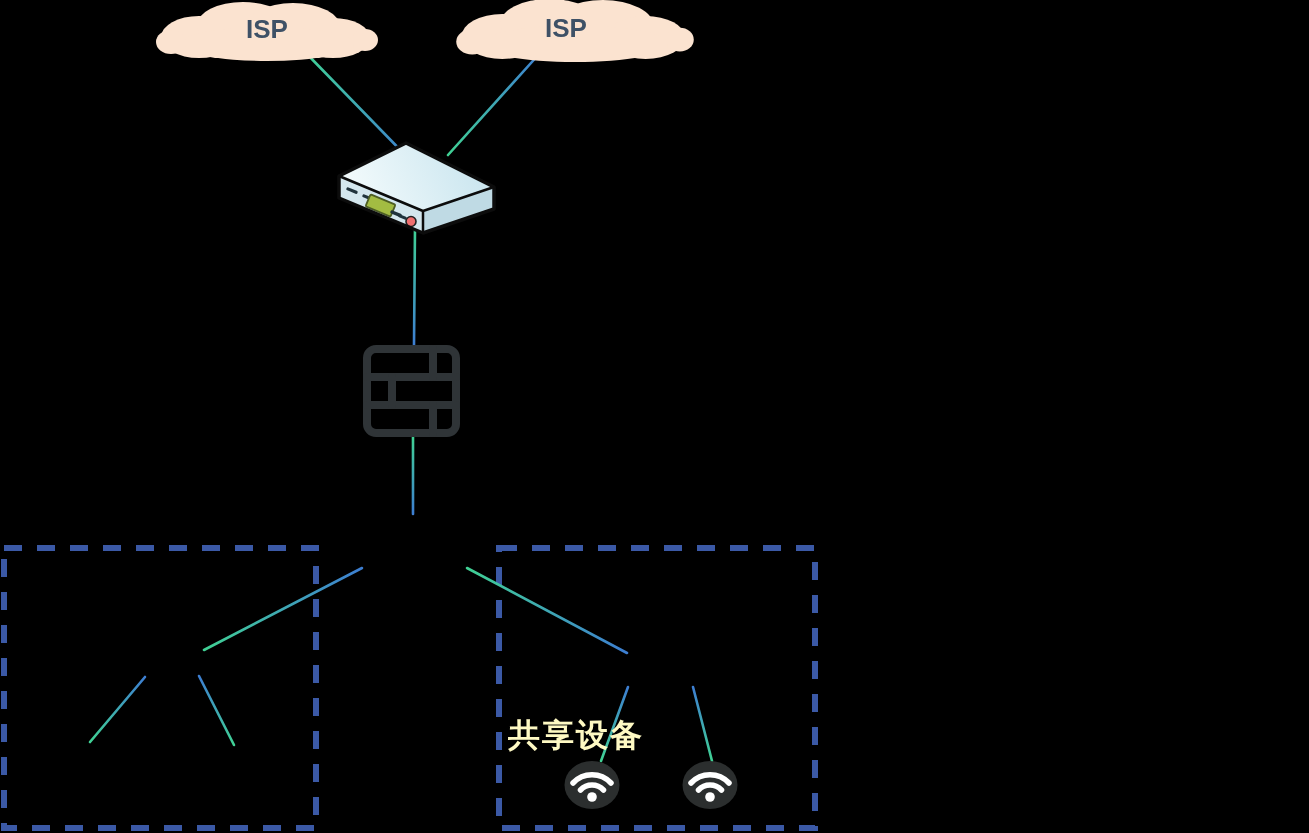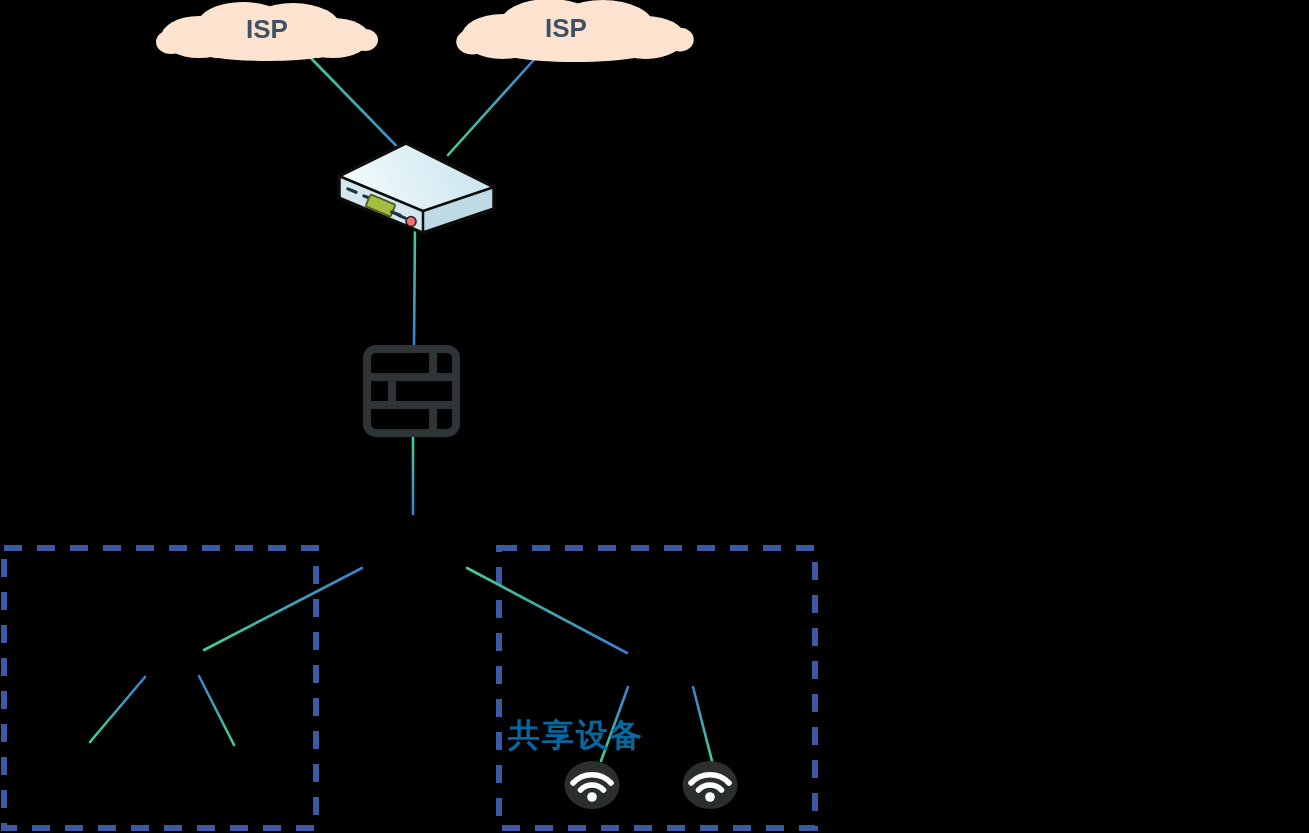--- a/index.html
+++ b/index.html
@@ -29,21 +29,21 @@
   .isp-label {
     font-size: 26px;
     font-weight: 700;
     color: #3e5166;
     transform: translate(-50%, -50%);
   }
   .shared-label {
     font-size: 32px;
     font-weight: 700;
     letter-spacing: 2px;
-    color: #0369a1;
+    color: #fef9c3;
   }
 </style>
 </head>
 <body>
 
 <div class="stage">
 
   <svg width="1309" height="833" viewBox="0 0 1309 833" xmlns="http://www.w3.org/2000/svg" xmlns:xlink="http://www.w3.org/1999/xlink">
 
     <defs>

